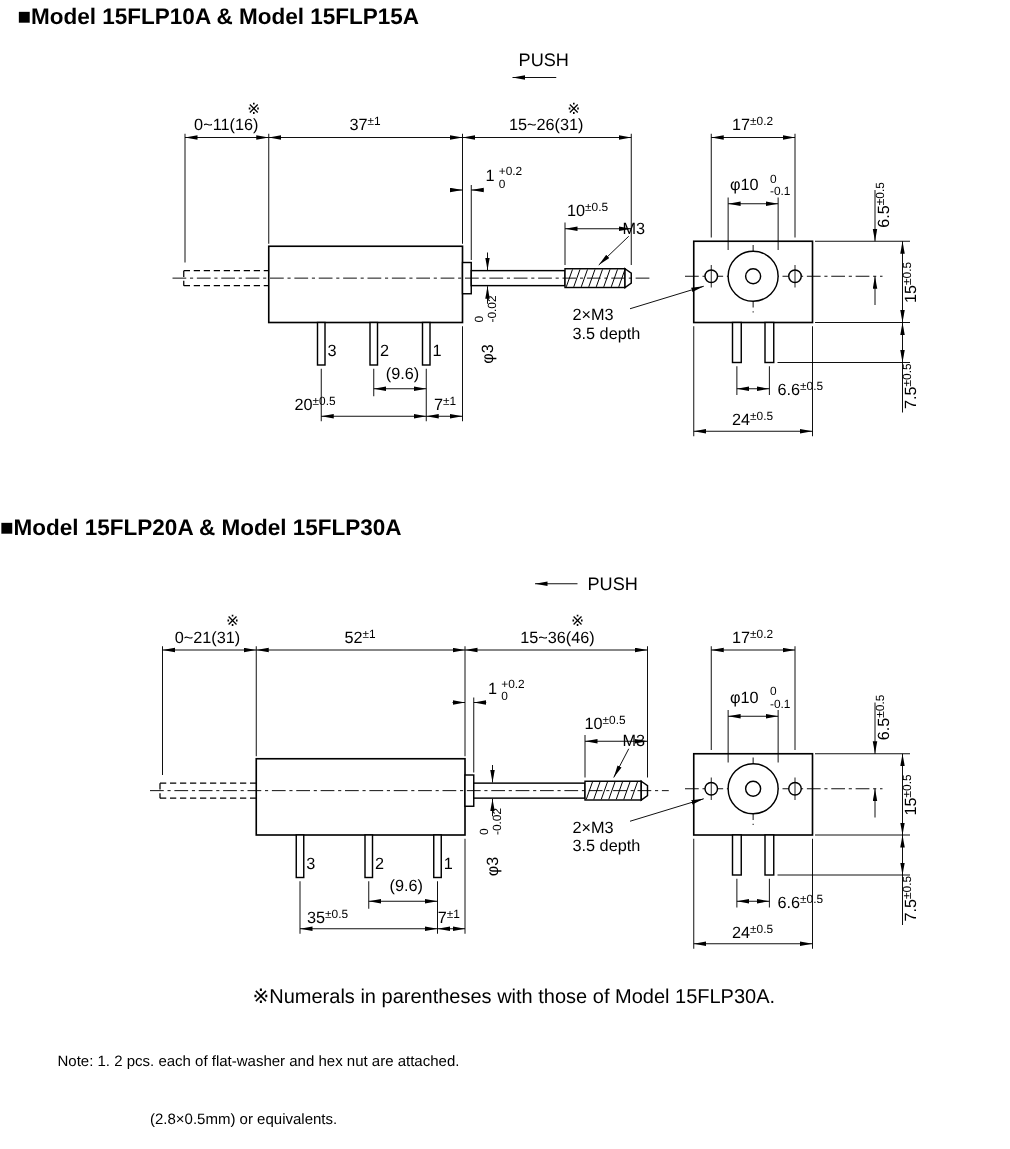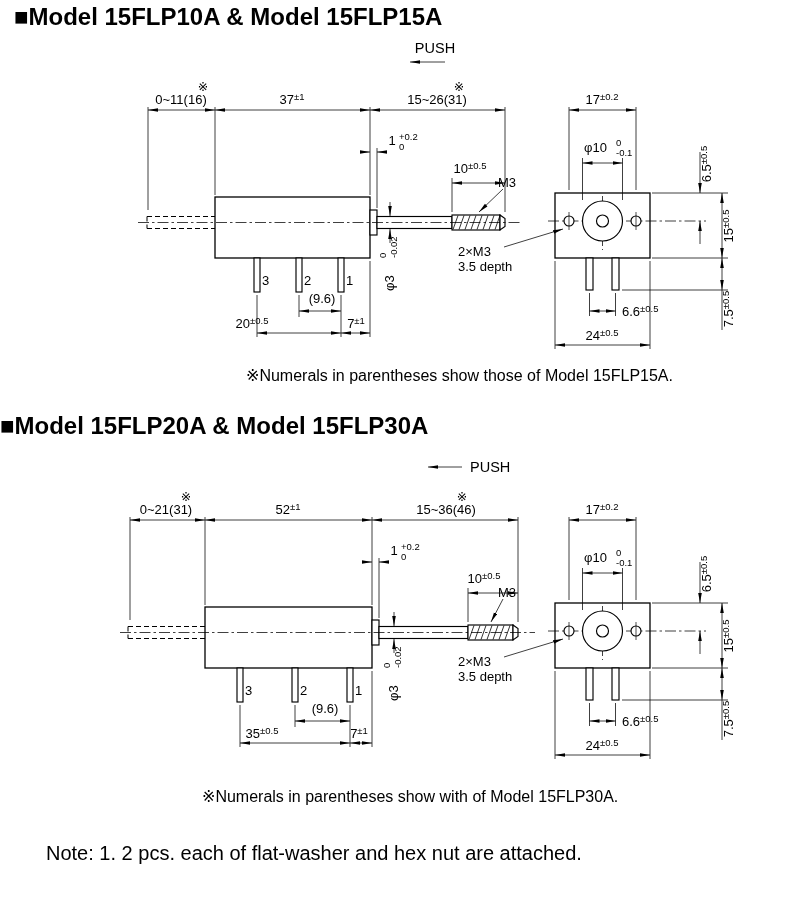--- a/index.html
+++ b/index.html
@@ -1,22 +1,22 @@
 <!DOCTYPE html>
 <html><head>
 <meta charset="utf-8">
 <style>
   *{margin:0;padding:0;box-sizing:border-box}
   html,body{background:#fff}
   body{width:808px;height:919px;font-family:"Liberation Sans","DejaVu Sans",sans-serif;color:#000}
   .page{position:relative;width:808px;height:919px;background:#fff;overflow:hidden}
   .abs{position:absolute;white-space:nowrap}
-  .title{font-size:24px;font-weight:bold}
+  .title{font-size:18px;font-weight:bold}
   .fnote{font-size:16px}
-  .note-line{font-size:20px}
+  .note-line{font-size:12px}
   svg{position:absolute;left:0;display:block}
   svg text{font-family:"Liberation Sans","DejaVu Sans",sans-serif;fill:#000;stroke:none}
   .dim{font-size:13px}
   .tol{font-size:9.5px}
   .push{font-size:14.5px}
   .refm{font-size:12.5px}
   .part{fill:#fff;stroke:#000;stroke-width:1.3}
   .part2{fill:#fff;stroke:#000;stroke-width:1.15}
   .dl{stroke:#000;stroke-width:0.75;fill:none}
   .cl{stroke:#000;stroke-width:0.75;fill:none;stroke-dasharray:11 3 2.5 3}
@@ -163,21 +163,20 @@
       <text class="dim" x="711" y="164" text-anchor="middle" transform="rotate(-90 711 164)"><tspan>6.5</tspan><tspan class="tol" dy="-4">±0.5</tspan></text>
       <text class="dim" x="733" y="226" text-anchor="middle" transform="rotate(-90 733 226)"><tspan>15</tspan><tspan class="tol" dy="-4">±0.5</tspan></text>
       <text class="dim" x="733" y="309" text-anchor="middle" transform="rotate(-90 733 309)"><tspan>7.5</tspan><tspan class="tol" dy="-4">±0.5</tspan></text>
       <text class="dim" x="622" y="316"><tspan>6.6</tspan><tspan class="tol" dy="-4">±0.5</tspan></text>
       <text class="dim" x="602" y="340" text-anchor="middle"><tspan>24</tspan><tspan class="tol" dy="-4">±0.5</tspan></text>
       <text class="dim" x="458" y="256">2×M3</text>
       <text class="dim" x="458" y="271">3.5 depth</text>
     </g>
   </svg>
 
-  <div class="abs fnote" style="left:246px;top:366px">※Numerals in parentheses show those of Model 15FLP15A.</div>
 
   <div class="abs title" style="left:0;top:412px">■Model 15FLP20A &amp; Model 15FLP30A</div>
 
   <svg viewBox="0 440 808 330" style="top:440px;width:808px;height:330px">
     <defs>
       <marker id="aE2" markerUnits="userSpaceOnUse" markerWidth="11" markerHeight="5" refX="10" refY="2" orient="auto">
         <path d="M10,2 L0,0.2 L0,3.8 Z" fill="#000"></path>
       </marker>
       <marker id="aS2" markerUnits="userSpaceOnUse" markerWidth="11" markerHeight="5" refX="10" refY="2" orient="auto-start-reverse">
         <path d="M10,2 L0,0.2 L0,3.8 Z" fill="#000"></path>
@@ -305,17 +304,18 @@
       <text class="dim" x="711" y="574" text-anchor="middle" transform="rotate(-90 711 574)"><tspan>6.5</tspan><tspan class="tol" dy="-4">±0.5</tspan></text>
       <text class="dim" x="733" y="636" text-anchor="middle" transform="rotate(-90 733 636)"><tspan>15</tspan><tspan class="tol" dy="-4">±0.5</tspan></text>
       <text class="dim" x="733" y="719" text-anchor="middle" transform="rotate(-90 733 719)"><tspan>7.5</tspan><tspan class="tol" dy="-4">±0.5</tspan></text>
       <text class="dim" x="622" y="726"><tspan>6.6</tspan><tspan class="tol" dy="-4">±0.5</tspan></text>
       <text class="dim" x="602" y="750" text-anchor="middle"><tspan>24</tspan><tspan class="tol" dy="-4">±0.5</tspan></text>
       <text class="dim" x="458" y="666">2×M3</text>
       <text class="dim" x="458" y="681">3.5 depth</text>
     </g>
   </svg>
 
-  <div class="abs fnote" style="left:202px;top:787px">※Numerals in parentheses show with of Model 15FLP30A.</div>
+  <div class="abs fnote" style="left:202px;top:787px">※Numerals in parentheses with those of Model 15FLP30A.</div>
 
   <div class="abs note-line" style="left:46px;top:842px">Note: 1. 2 pcs. each of flat-washer and hex nut are attached.</div>
+  <div class="abs note-line" style="left:120px;top:888px">(2.8×0.5mm) or equivalents.</div>
 
 </div>
 
 </body></html>

